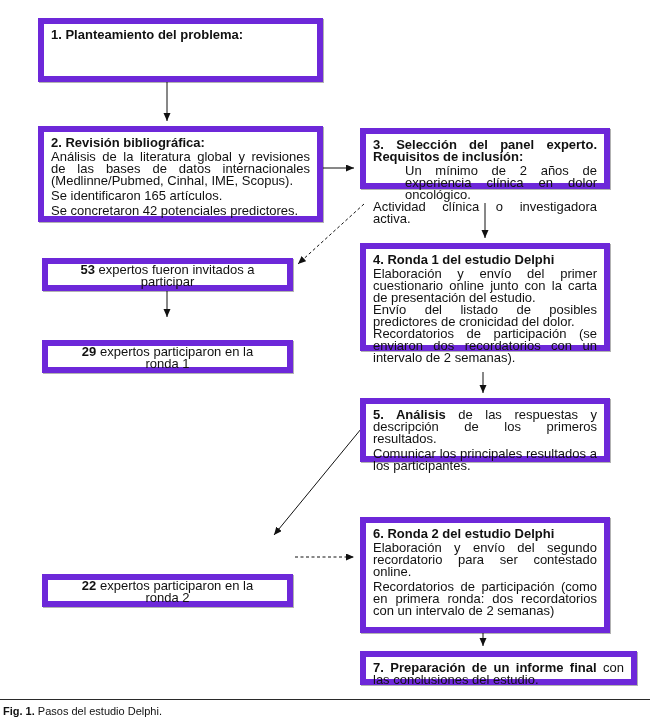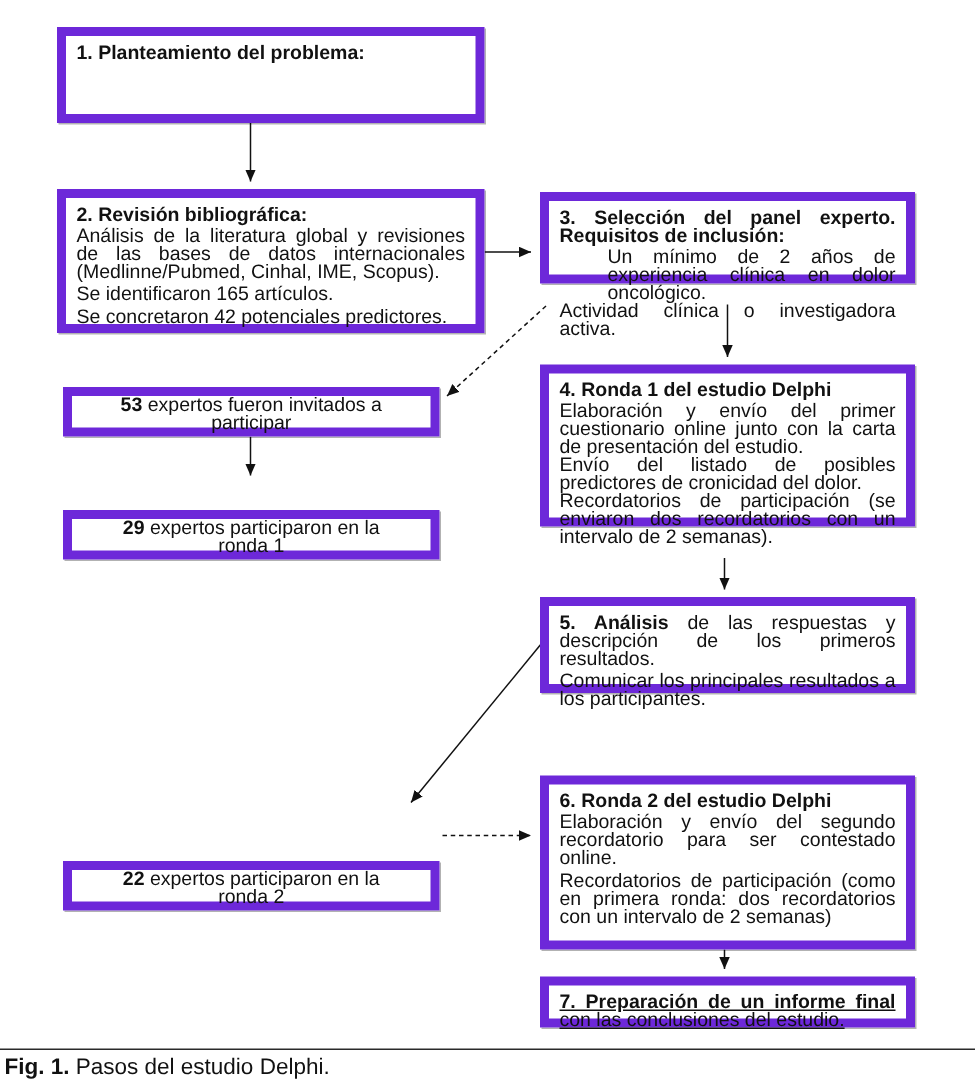--- a/index.html
+++ b/index.html
@@ -31,21 +31,21 @@
     text-align:center;padding:0 20px;
   }
   .num{font-weight:bold;}
   .it{}
   #caption-rule{
     position:absolute;left:0;top:699px;width:650px;height:1px;
     background:#2a2a2a;z-index:2;
   }
   #caption{
     position:absolute;left:3px;top:705px;z-index:2;
-    font-size:15px;line-height:13px;
+    font-size:11px;line-height:13px;
   }
   #caption .cap-label{font-weight:bold;}
 </style>
 </head>
 <body>
 
 <div id="canvas">
 
   <svg id="connectors" width="650" height="726">
     <defs>
@@ -104,21 +104,21 @@
   <div class="box small-box" style="left:42px;top:540px;width:251px;height:33px;margin-top:34px;">
     <span><span class="num">22</span><span> expertos participaron en la ronda 2</span></span>
   </div>
 
   <div class="box" style="left:360px;top:517px;width:250px;height:116px;">
     <div class="title">6. Ronda 2 del estudio Delphi</div>
     <p><span>Elaboración y envío del segundo recordatorio para ser contestado </span><span class="it">online</span><span>.</span></p>
     <p>Recordatorios de participación (como en primera ronda: dos recordatorios con un intervalo de 2 semanas)</p>
   </div>
 
-  <div class="box" style="left:360px;top:651px;width:250px;height:34px;text-decoration:underline;">
+  <div class="box" style="left:360px;top:651px;width:277px;height:34px;">
     <p><span class="num">7. Preparación de un informe final</span><span> con las conclusiones del estudio.</span></p>
   </div>
 
   <div id="caption-rule"></div>
   <div id="caption">
     <span class="cap-label">Fig. 1.</span><span> Pasos del estudio Delphi.</span>
   </div>
 
 </div>
 

